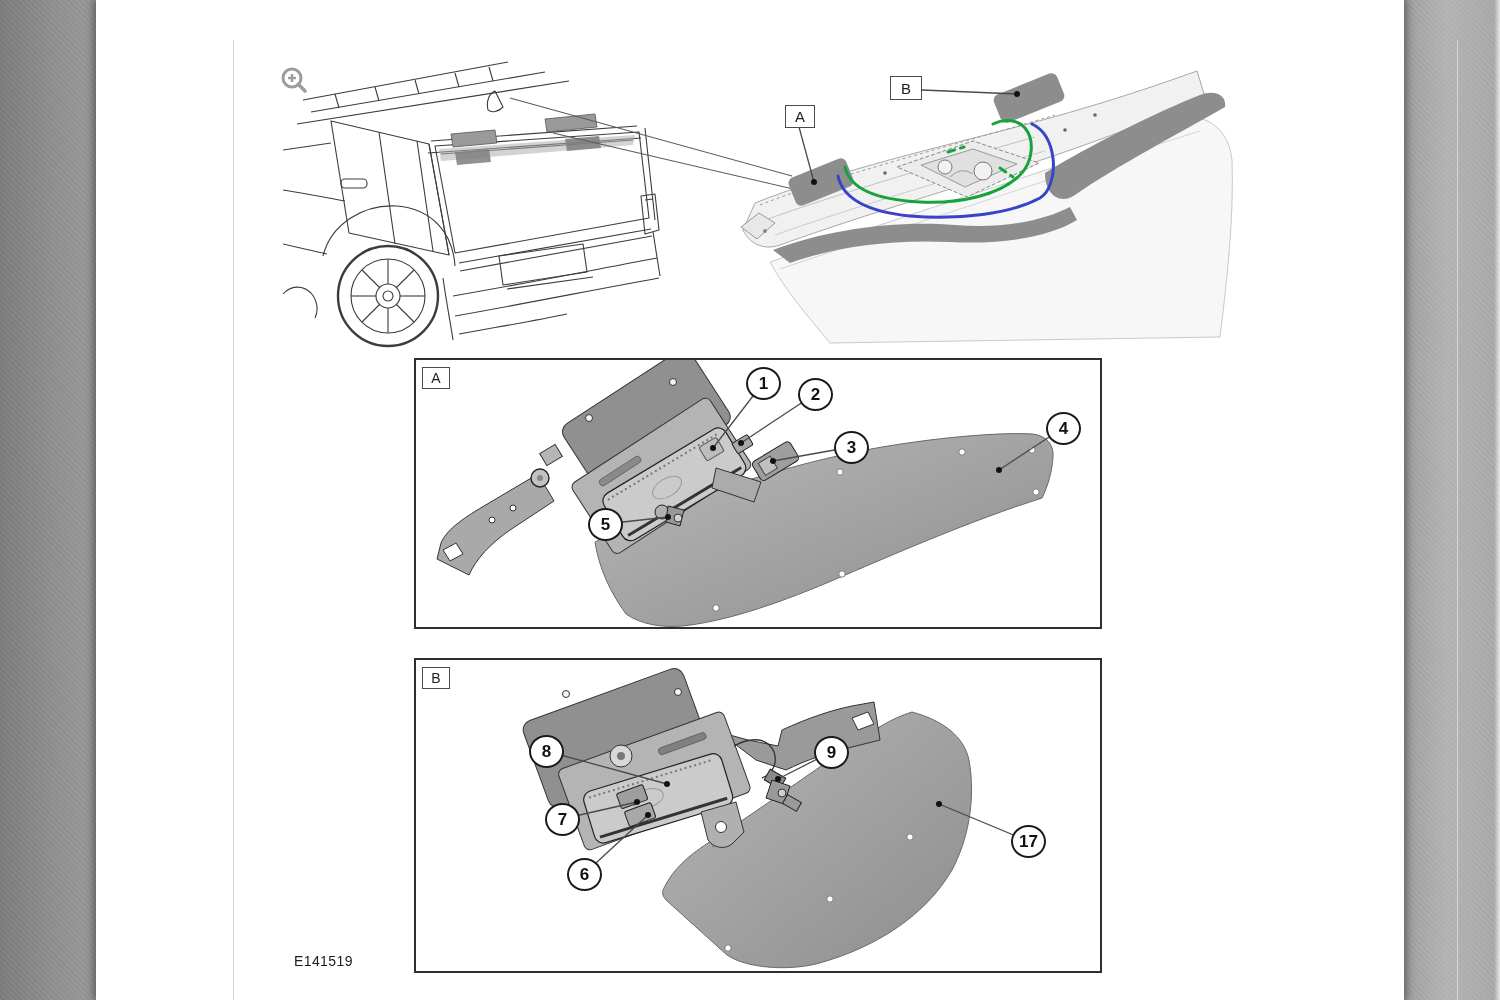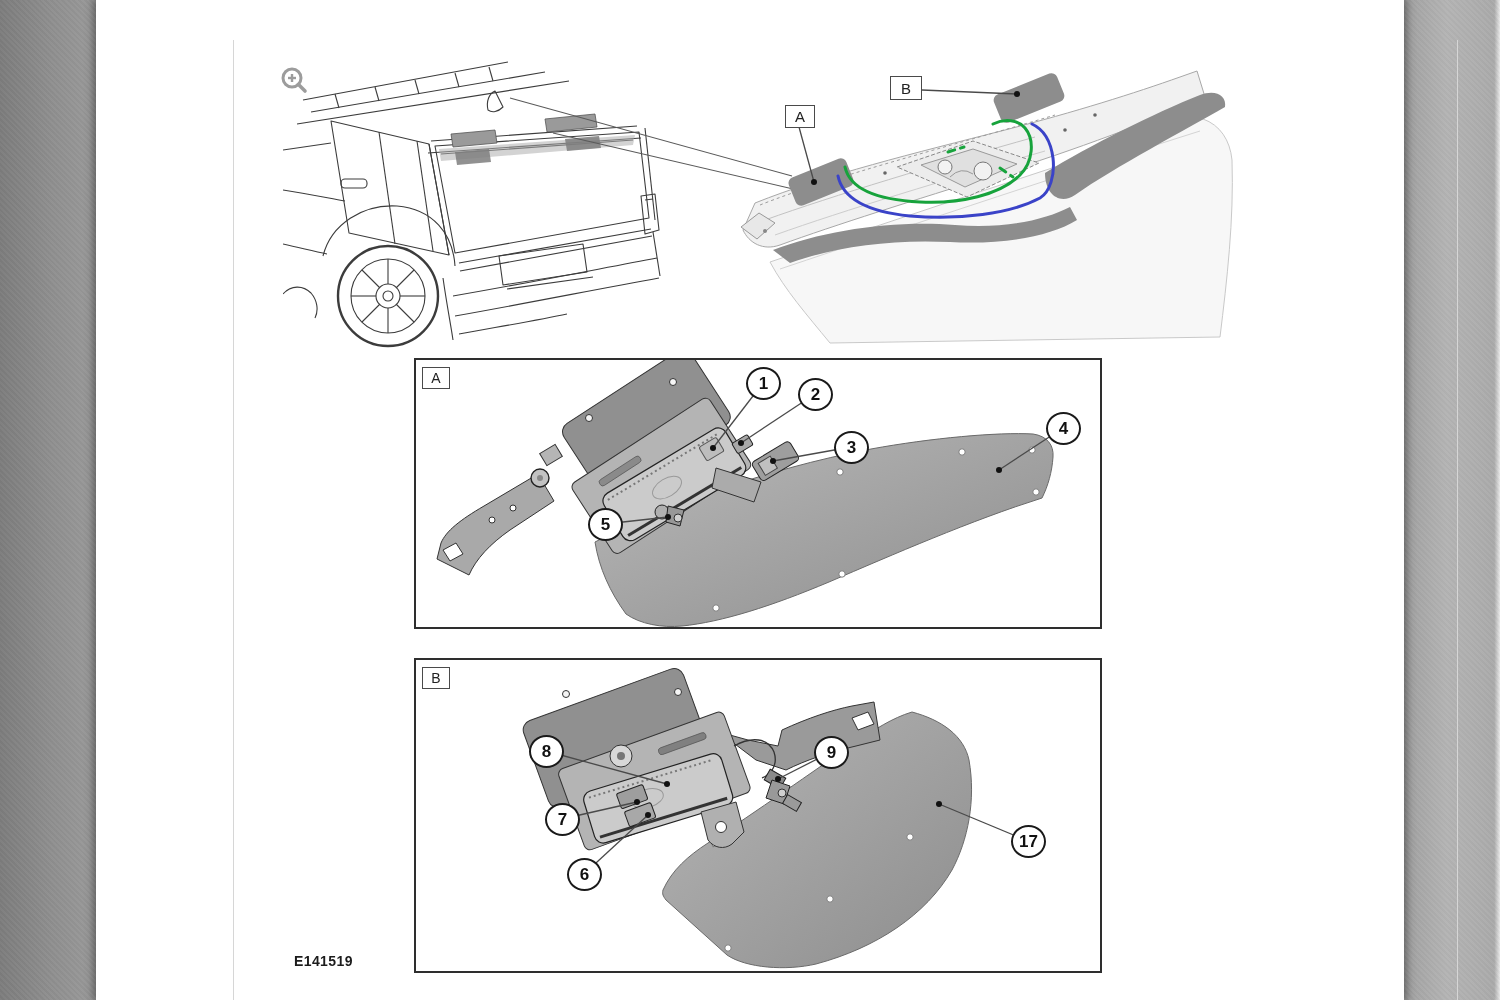--- a/index.html
+++ b/index.html
@@ -40,21 +40,21 @@
     position:absolute;left:6px;top:7px;width:28px;height:22px;
     border:1.2px solid #4a4a4a;display:flex;align-items:center;justify-content:center;
     font-size:14px;color:#222;background:#fff;box-sizing:border-box;
   }
   .callout{
     position:absolute;width:35px;height:33px;border:2px solid #1a1a1a;border-radius:50%;
     background:#fff;display:flex;align-items:center;justify-content:center;
     font-size:17px;font-weight:bold;color:#111;box-sizing:border-box;
   }
   .figure-code{
-    position:absolute;left:294px;top:953px;font-size:14px;color:#1c1c1c;letter-spacing:.4px;font-weight:bold;
+    position:absolute;left:294px;top:953px;font-size:14px;color:#1c1c1c;letter-spacing:.4px;
   }
   svg{position:absolute;display:block;}
   .lead{stroke:#4a4a4a;stroke-width:1.3;fill:none;}
   .dot{fill:#111;stroke:none;}
   .ol{stroke:#3c3c3c;stroke-width:1.1;fill:none;}
 </style>
 </head>
 <body>
 
 <div class="desktop-left"></div>

